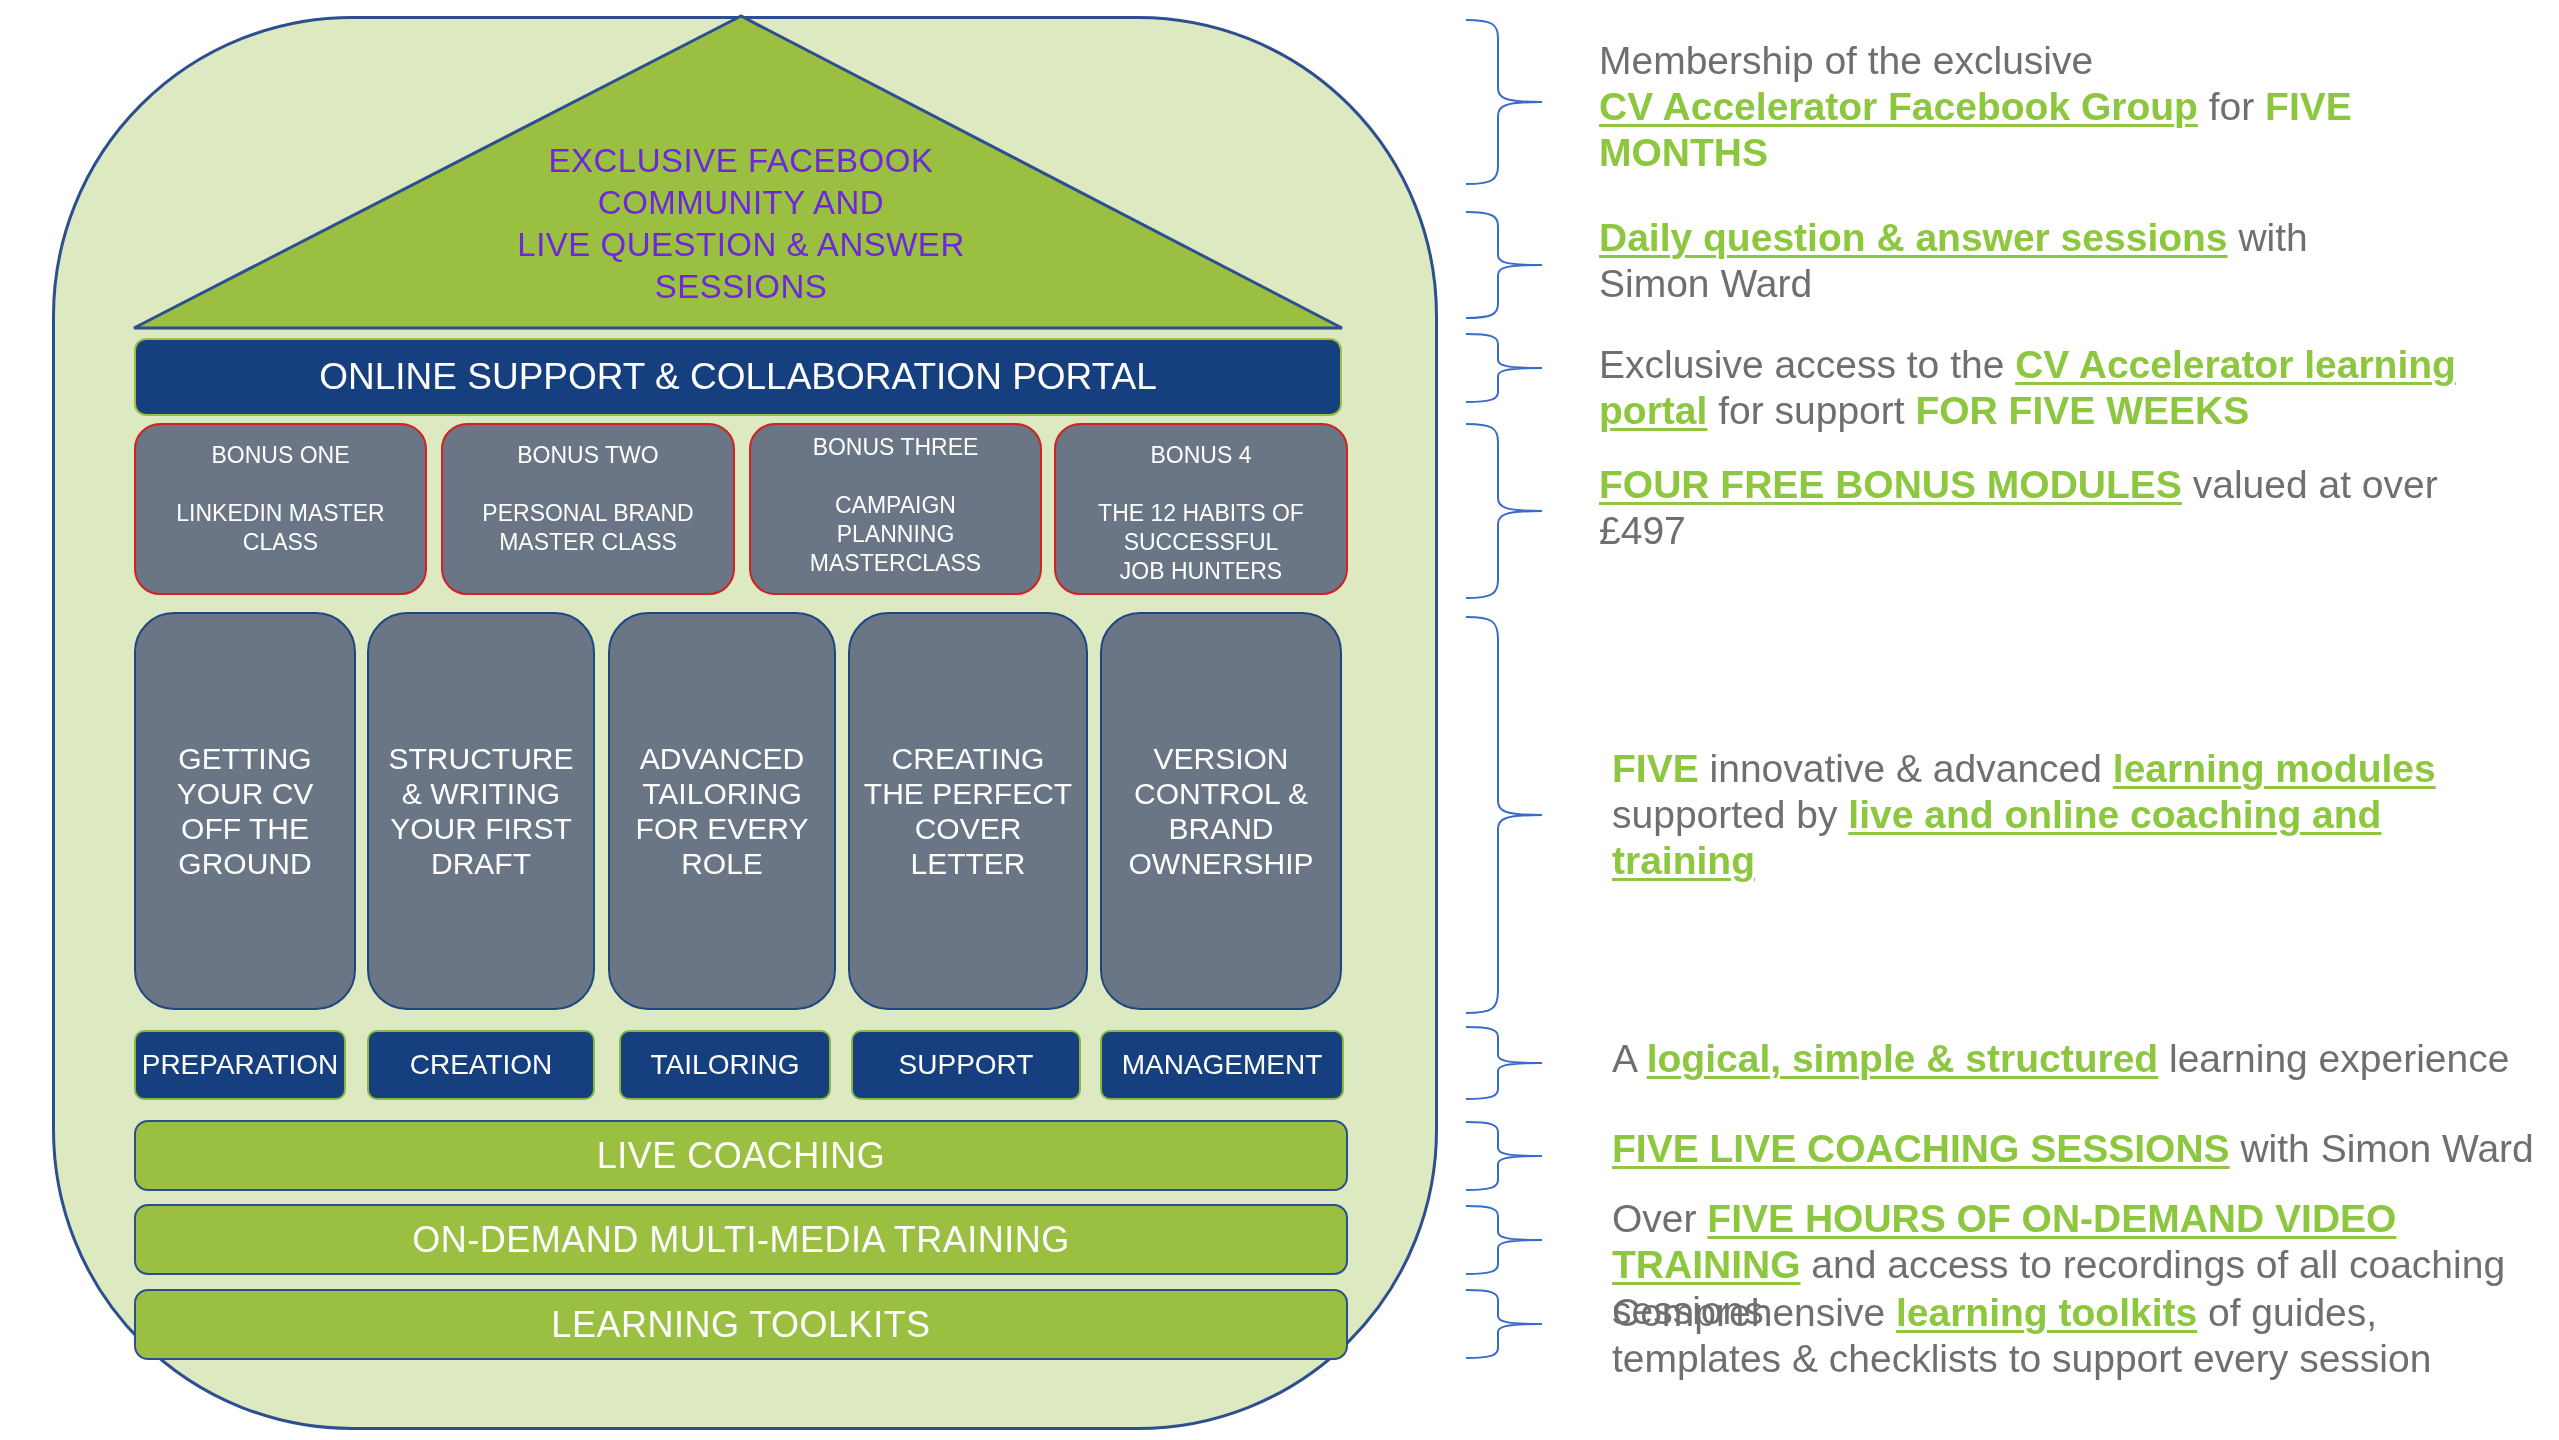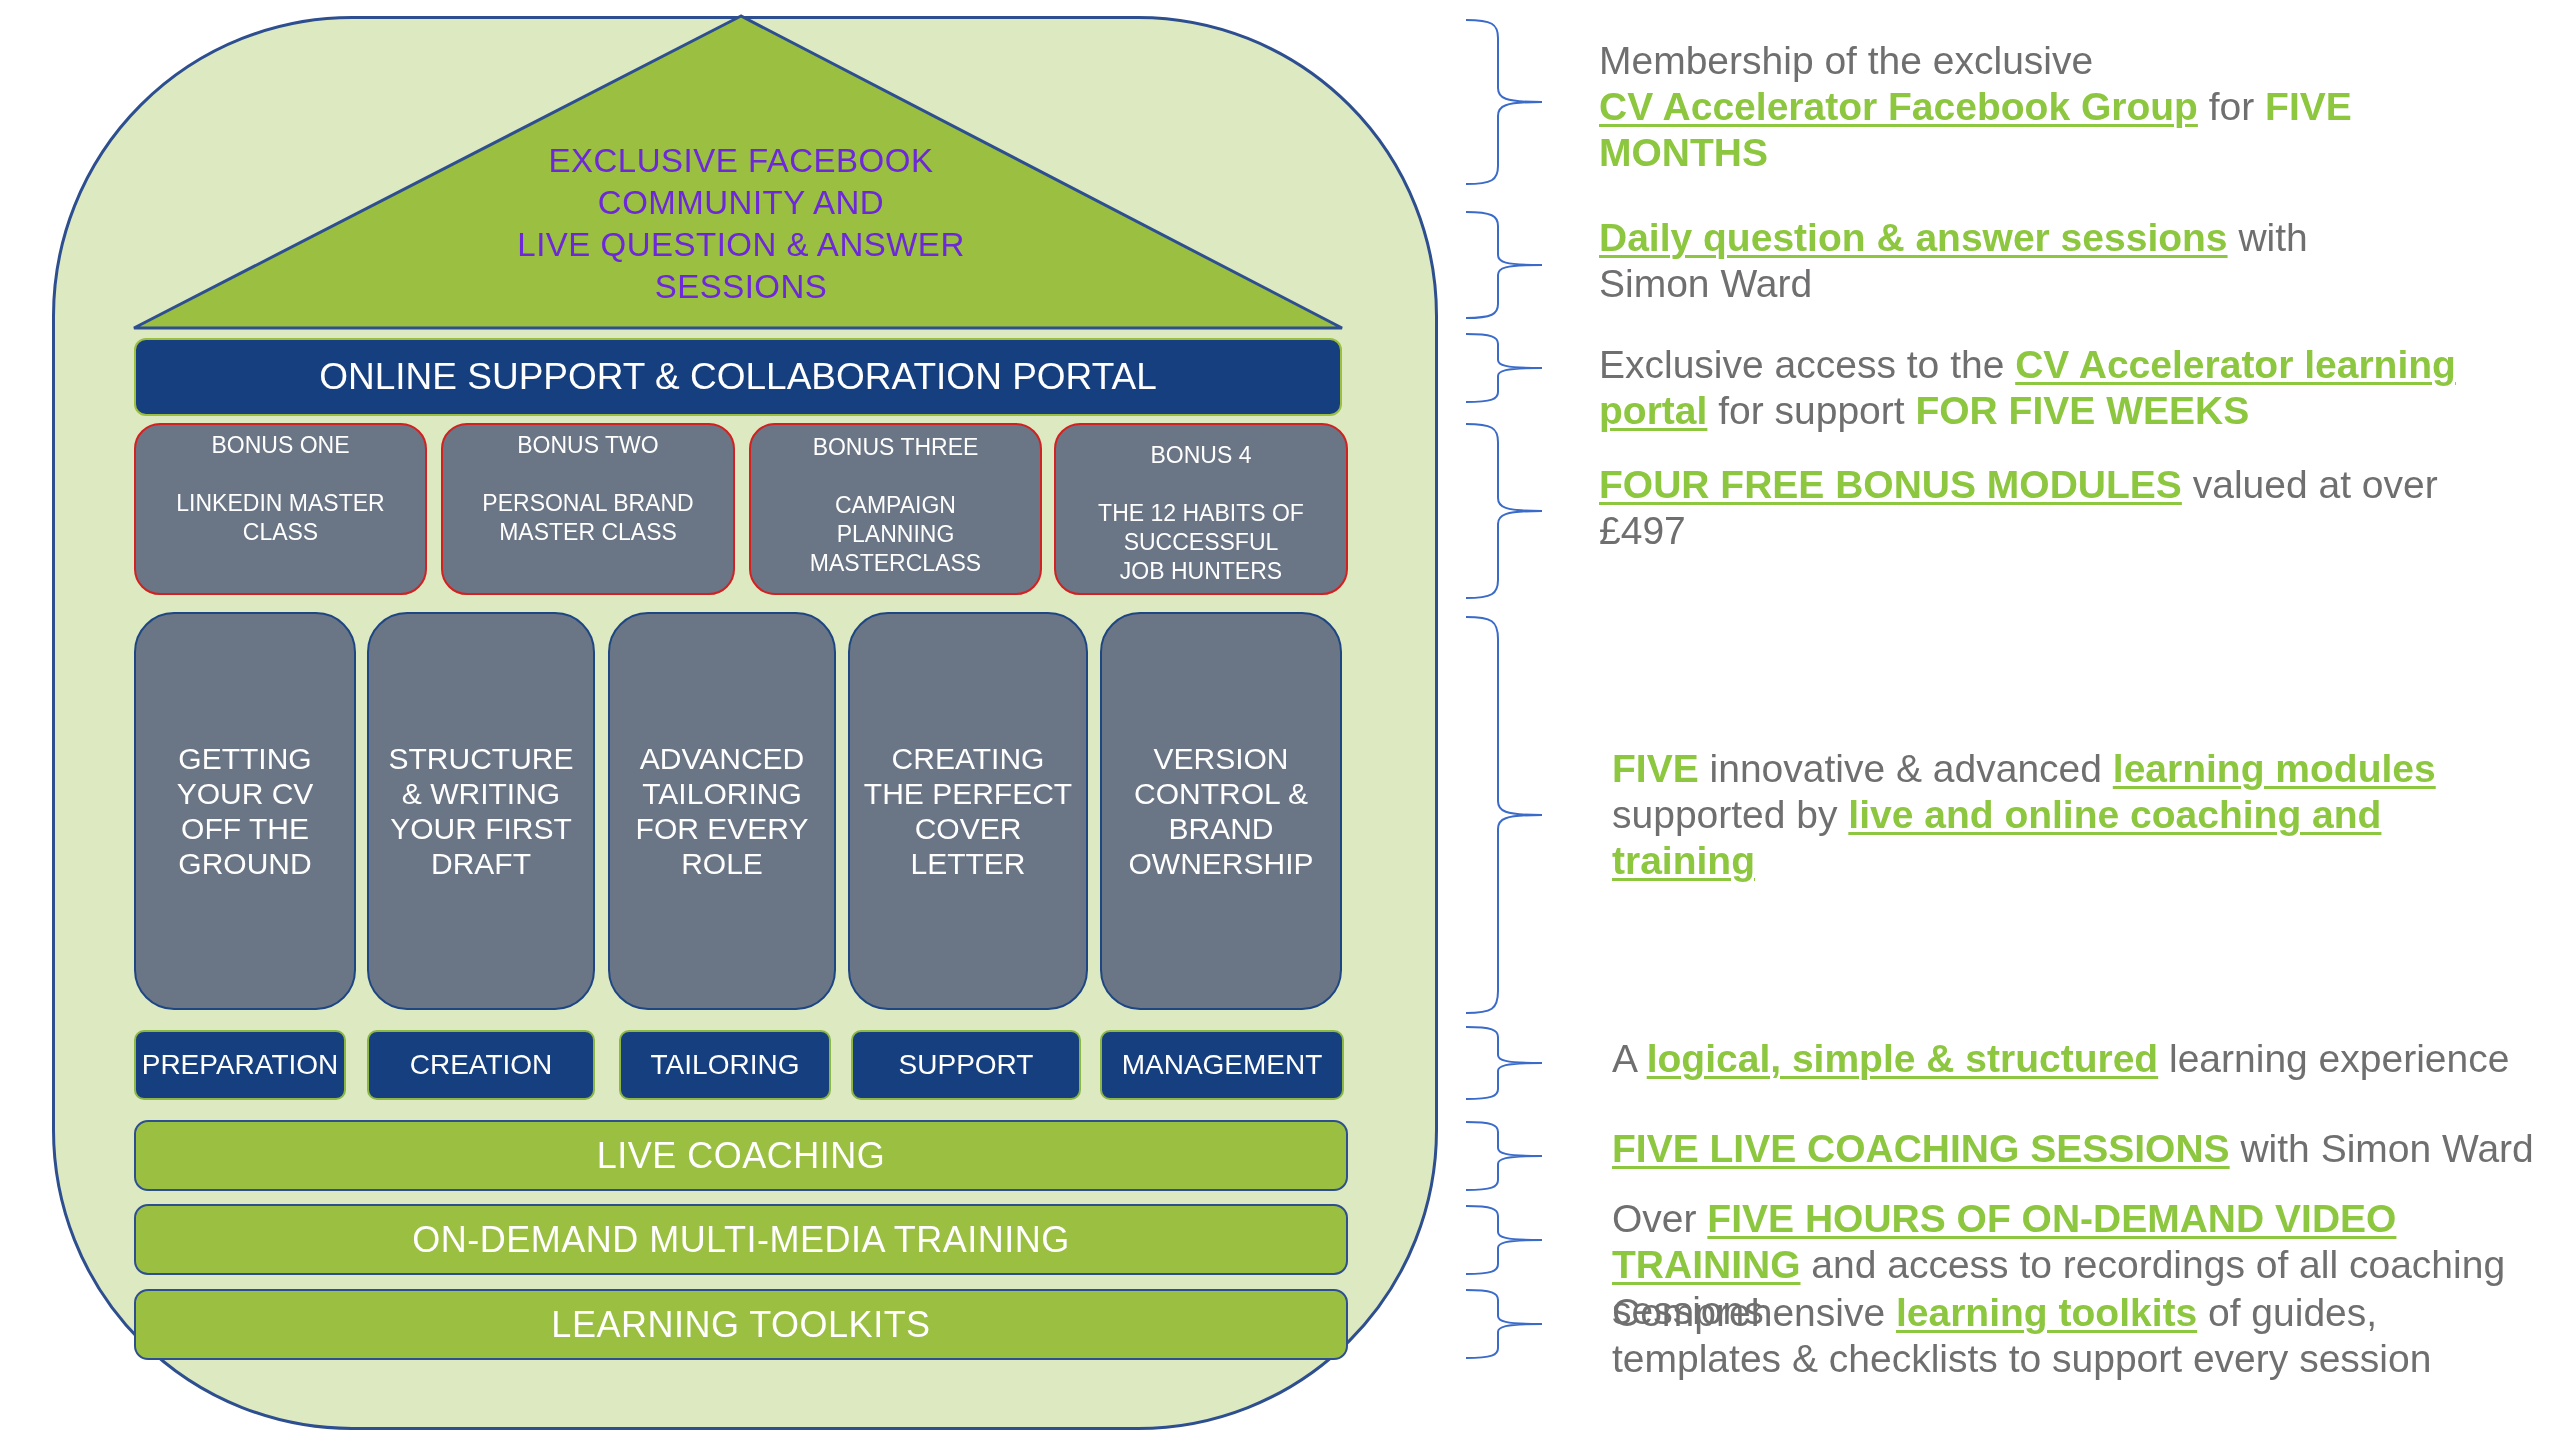--- a/index.html
+++ b/index.html
@@ -3,21 +3,21 @@
 <meta charset="utf-8">
 <style>
   html, body { margin:0; padding:0; background:#ffffff; }
   body { width:2559px; height:1440px; position:relative; overflow:hidden; font-family:"Liberation Sans", sans-serif; }
   .abs { position:absolute; box-sizing:border-box; }
   #house { left:52px; top:16px; width:1386px; height:1414px; background:#dde9c1; border:3px solid #2e4f8f; border-radius:300px; }
   #roof { left:130px; top:14px; width:1216px; height:318px; }
   .roof-text { left:400px; top:140px; width:682px; text-align:center; color:#6d28d9; font-size:33px; line-height:42px; letter-spacing:0.5px; }
   .roof-line { display:block; }
   #portal { left:134px; top:338px; width:1208px; height:78px; background:#163f7f; border:2px solid #9cbf3f; border-radius:12px; color:#fff; font-size:37px; display:flex; align-items:center; justify-content:center; }
-  .bonus { top:423px; height:172px; background:#6a7585; border:2px solid #d32020; border-radius:26px; color:#fff; font-size:23px; line-height:29px; text-align:center; padding-top:6px; }
+  .bonus { top:423px; height:172px; background:#6a7585; border:2px solid #d32020; border-radius:26px; color:#fff; font-size:23px; line-height:29px; text-align:center; padding-top:16px; }
   .bonus .t { display:block; }
   .bonus .gap { display:block; height:29px; }
   .pillar { top:612px; height:398px; background:#6a7585; border:2px solid #1d4683; border-radius:40px; color:#fff; font-size:30px; line-height:35px; text-align:center; display:flex; align-items:center; justify-content:center; padding:8px 8px; }
   .pillar span { display:block; }
   .plabel { top:1030px; height:70px; background:#163f7f; border:2px solid #8db744; border-radius:10px; color:#fff; font-size:28px; display:flex; align-items:center; justify-content:center; }
   .gbar { left:134px; width:1214px; height:71px; background:#9abf41; border:2px solid #2e4f8f; border-radius:14px; color:#fff; font-size:36px; display:flex; align-items:center; justify-content:center; letter-spacing:0.5px; }
   .brace { left:1462px; width:84px; }
   .desc { color:#6f6f6f; font-size:39px; line-height:46px; }
   .g { color:#8dc63f; font-weight:bold; }
   .u { text-decoration:underline; text-decoration-thickness:3px; text-underline-offset:4px; }

